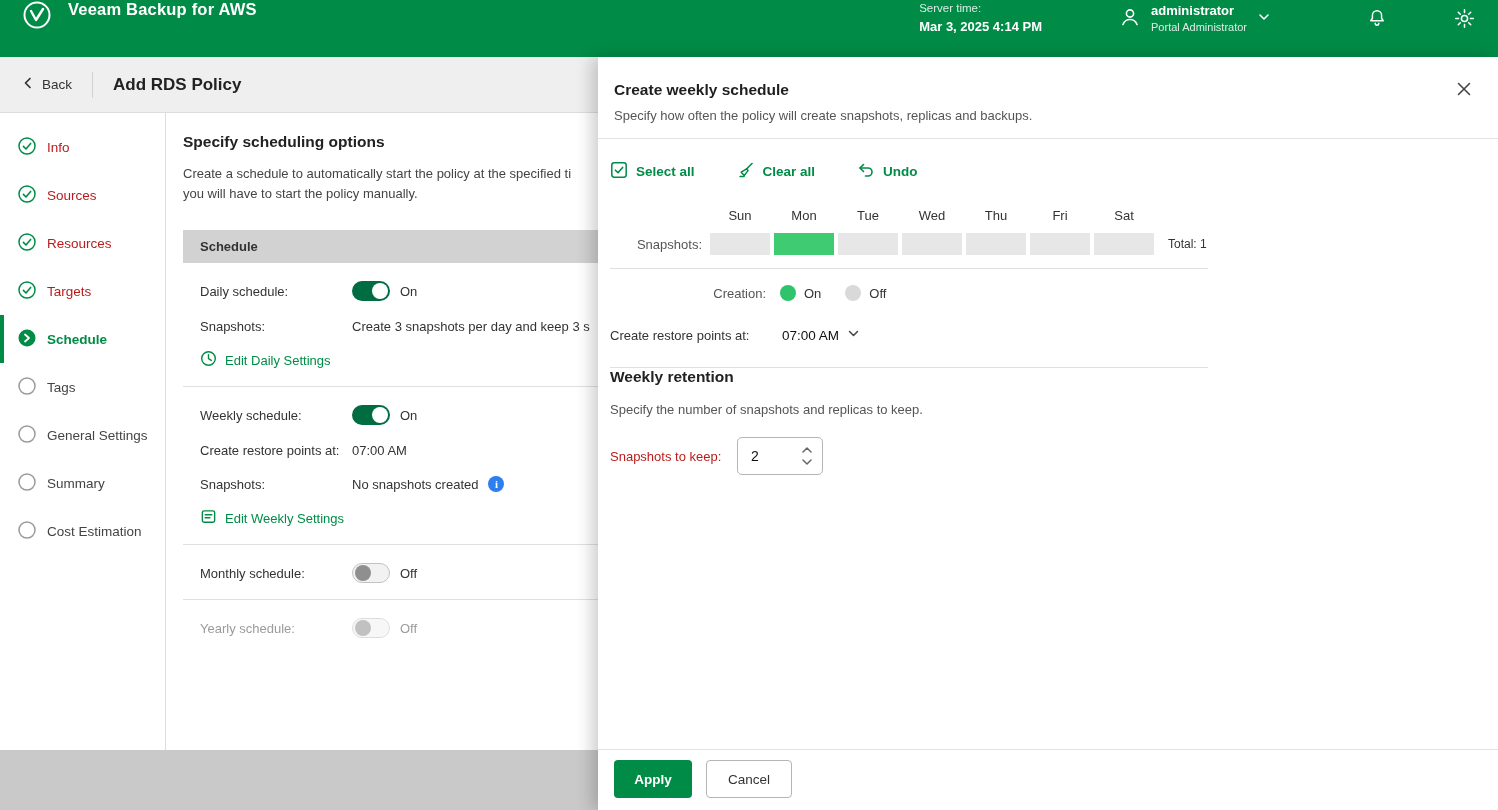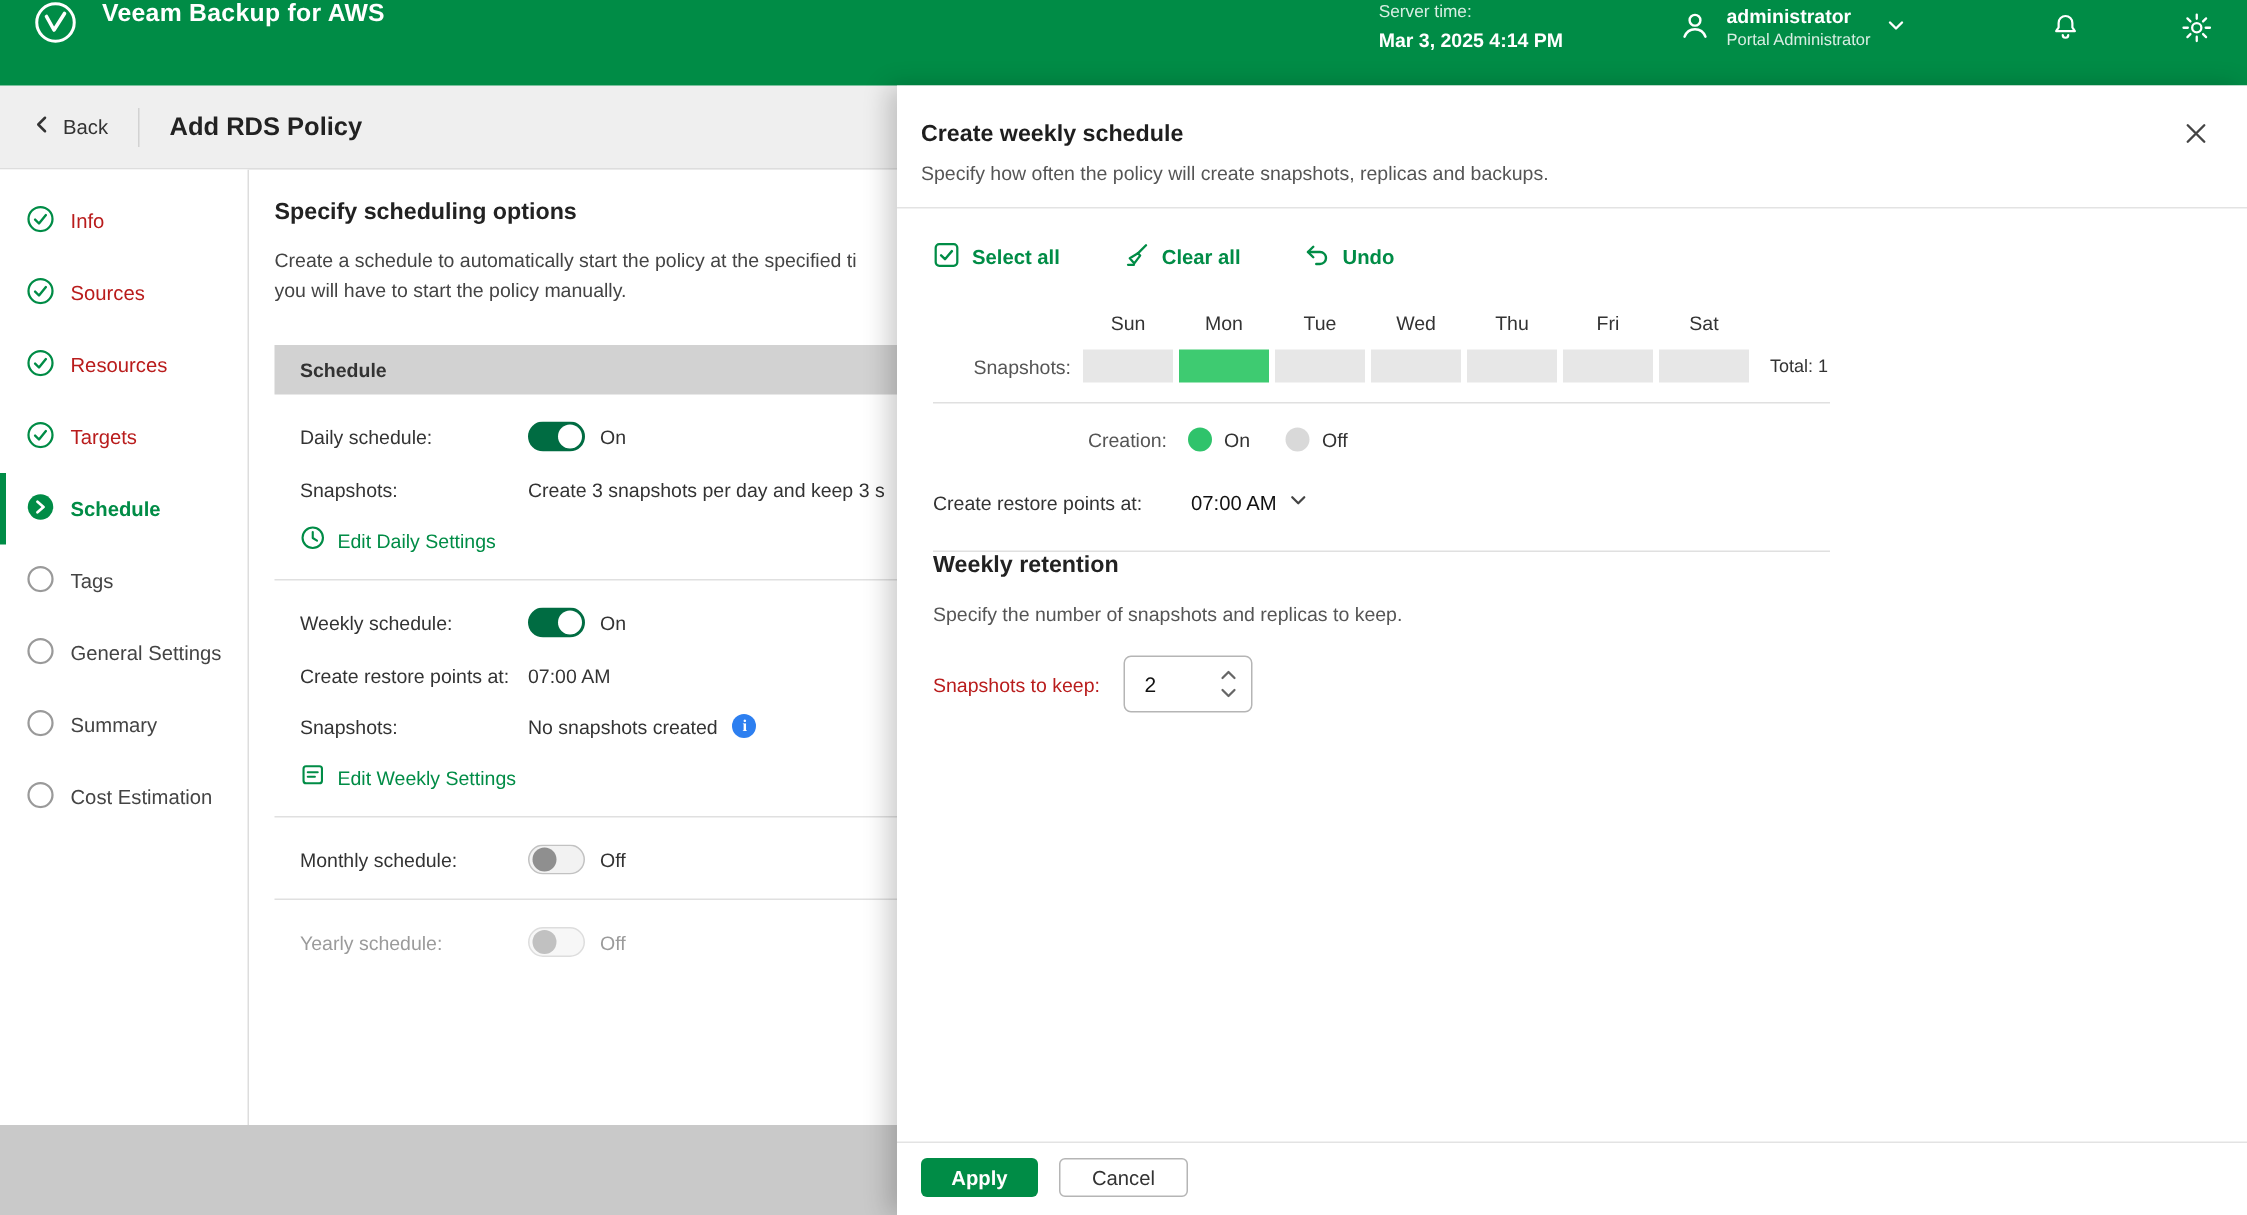--- a/index.html
+++ b/index.html
@@ -75,21 +75,21 @@
   .footer-band { position:absolute; left:0; right:0; bottom:0; height:60px; background:#c9c9c9; z-index:2; }
 
   
   .panel { position:absolute; top:57px; left:598px; right:0; bottom:0; background:#fff; z-index:50;
            box-shadow:-6px 0 16px rgba(0,0,0,.20); }
   .panel-head { position:relative; padding:24px 24px 0 16px; }
   .panel-title { font-size:15.5px; font-weight:bold; color:#1e1e1e; }
   .panel-sub { margin-top:9px; font-size:13px; color:#555; }
   .close-btn { position:absolute; top:24px; right:26px; cursor:pointer; display:flex; }
   .panel-divider { height:1px; background:#e3e3e3; margin-top:15px; }
-  .panel-body { padding-left:24px; }
+  .panel-body { padding-left:12px; }
 
   .tools { display:flex; align-items:center; margin-top:22px; }
   .tool { display:flex; align-items:center; gap:8px; color:#008c46; font-size:13.5px;
           font-weight:600; cursor:pointer; margin-right:42px; }
 
   .daygrid-head { display:grid; grid-template-columns:repeat(7,60px); column-gap:4px;
                   margin:26px 0 0 100px; }
   .daygrid-head div { text-align:center; font-size:13px; color:#333; cursor:pointer; }
   .snap-row { display:flex; align-items:center; margin-top:10px; }
   .snap-row .rl { width:92px; text-align:right; color:#555; }
@@ -117,21 +117,21 @@
   .keep-row .rl { width:127px; color:#b91c1c; }
   .spinner { width:86px; height:38px; border:1px solid #b5b5b5; border-radius:5px; display:flex;
              align-items:center; background:#fff; }
   .spin-val { flex:1; padding-left:13px; font-size:14px; color:#111; }
   .spin-btns { width:26px; display:flex; flex-direction:column; align-items:center; gap:4px;
                padding-right:4px; }
   .spin-btns span { cursor:pointer; display:flex; }
 
   .panel-footer { position:absolute; left:0; right:0; bottom:0; border-top:1px solid #e3e3e3;
                   padding:10px 0 12px 16px; display:flex; gap:14px; background:#fff; }
-  .btn { height:26px; border-radius:4px; font-size:13.5px; display:flex; align-items:center;
+  .btn { height:38px; border-radius:4px; font-size:13.5px; display:flex; align-items:center;
          justify-content:center; cursor:pointer; font-family:inherit; }
   .btn-apply { background:#008c46; color:#fff; width:78px; border:none; font-weight:600; }
   .btn-cancel { background:#fff; color:#333; width:86px; border:1px solid #b5b5b5; }
 </style>
 </head>
 <body>
 
 <div class="app">
 
   <div class="topbar">

